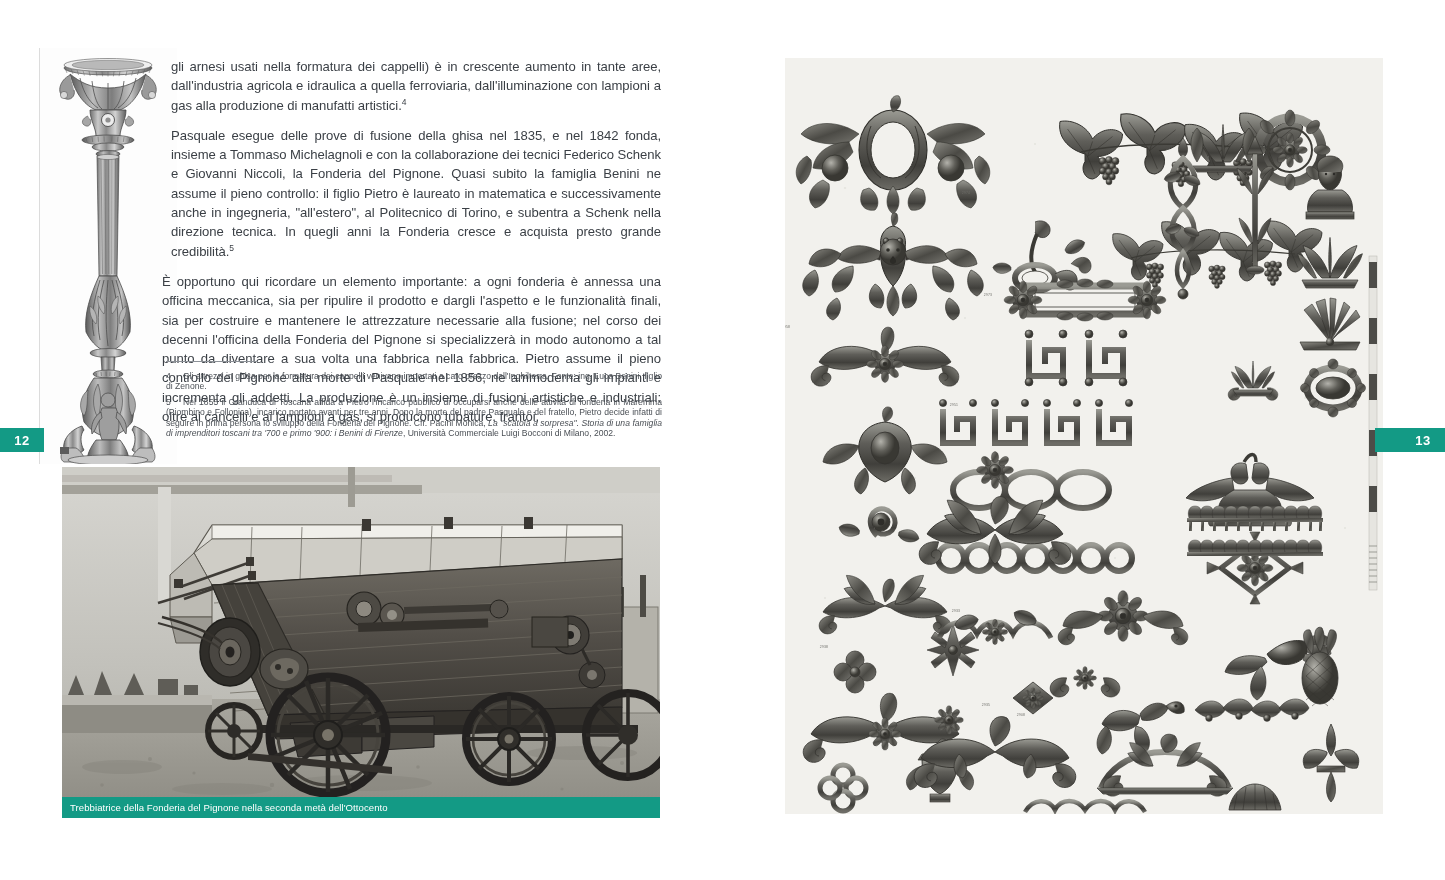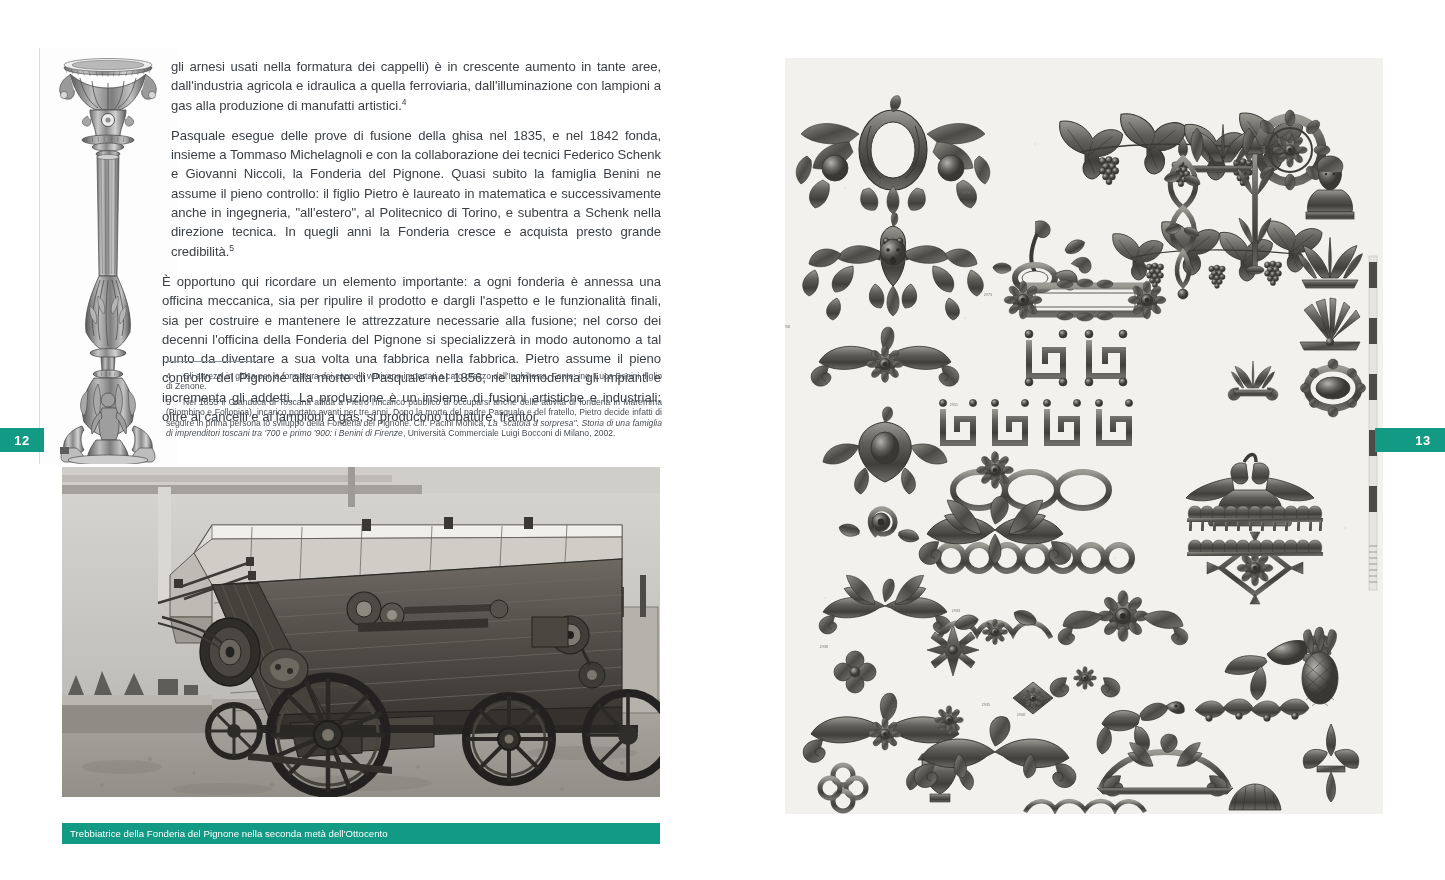--- a/index.html
+++ b/index.html
@@ -58,21 +58,21 @@
     color:#4a4f55;text-align:justify;
   }
   .notes .num{display:inline-block;width:17px;}
   .notes i{font-style:italic;}
 
   .fig-thresher{
     position:absolute;left:62px;top:467px;width:598px;height:330px;
     overflow:hidden;background:#8d8d88;
   }
   .caption-bar{
-    position:absolute;left:62px;top:823px;width:598px;height:21px;
+    position:absolute;left:62px;top:797px;width:598px;height:21px;
     background:var(--teal);
     display:flex;align-items:center;
   }
   .caption-bar span{
     color:#fff;font-size:9.6px;padding-left:8px;letter-spacing:.05px;
   }
 
   
   .right-page{position:absolute;left:700px;top:0;width:745px;height:880px;}
   .plate{

